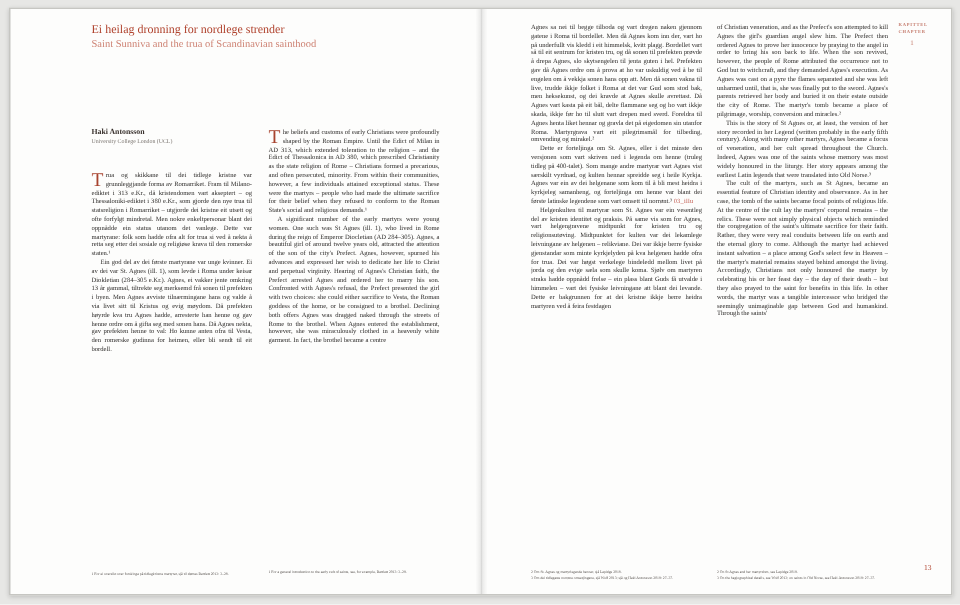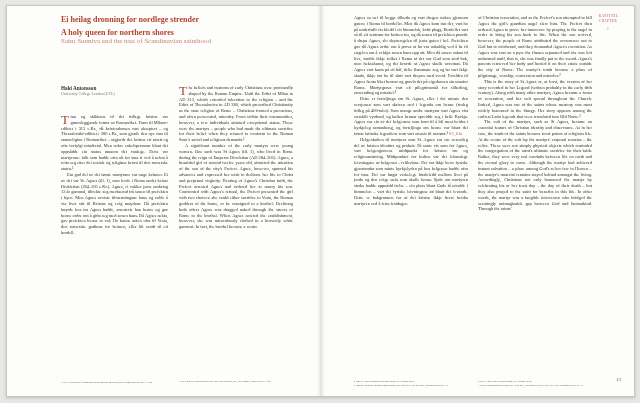--- a/index.html
+++ b/index.html
@@ -12,21 +12,21 @@
     position:absolute;left:6px;top:5px;width:627px;height:390px;
     background:#fdfdfc;border:1px solid #c6c6c2;
     box-shadow:0 1px 3px rgba(0,0,0,.18);
   }
   .gutter{
     position:absolute;left:50%;top:0;width:8px;height:100%;
     transform:translateX(-50%);
     background:linear-gradient(90deg, rgba(0,0,0,0) 0%, rgba(0,0,0,.07) 40%, rgba(0,0,0,.14) 50%, rgba(0,0,0,.07) 60%, rgba(0,0,0,0) 100%);
   }
   .abs{position:absolute;}
-  .t-main{font-size:8px;font-weight:bold;color:#b0432e;line-height:9.5px;}
+  .t-main{font-size:8px;font-weight:normal;color:#b0432e;line-height:9.5px;}
   .t-sub{font-size:7px;color:#cd8172;line-height:8.5px;}
   .t-gap{margin-top:3px;}
   .a-name{font-size:5.2px;font-weight:bold;color:#38302c;line-height:6px;}
   .a-aff{font-size:3.9px;color:#7a746f;line-height:4.8px;margin-top:1px;}
   .body-col{
     font-size:4.4px;line-height:5.8px;text-align:justify;
     color:#2e2c2a;overflow:hidden;
   }
   .body-col p{margin:0;}
   .body-col p.indent{text-indent:6px;}
@@ -44,21 +44,20 @@
 </style>
 </head>
 <body>
 
 <div class="spread">
 
   <div>
 
     <div class="abs" style="left:54px;top:9px;width:220px;">
       <div class="t-main">Ei heilag dronning for nordlege strender</div>
-      <div class="t-main t-gap">A holy queen for northern shores</div>
       <div class="t-sub">Saint Sunniva and the trua of Scandinavian sainthood</div>
     </div>
 
     <div class="abs" style="left:54px;top:79px;width:120px;">
       <div class="a-name">Haki Antonsson</div>
       <div class="a-aff">University College London (UCL)</div>
     </div>
 
     <div class="abs body-col" style="left:54px;top:108px;width:107px;height:152px;">
       <p><span class="dropcap">T</span><span>rua og skikkane til dei tidlege kristne var grunnleggjande forma av Romarriket. Fram til Milano-ediktet i 313 e.Kr., då kristendomen vart akseptert – og Thessaloniki-ediktet i 380 e.Kr., som gjorde den nye trua til statsreligion i Romarriket – utgjorde dei kristne eit utsett og ofte forfylgt mindretal. Men nokre enkeltpersonar blant dei oppnådde ein status utanom det vanlege. Dette var martyrane: folk som hadde ofra alt for trua si ved å nekta å retta seg etter dei sosiale og religiøse krava til den romerske staten.¹</span></p>

